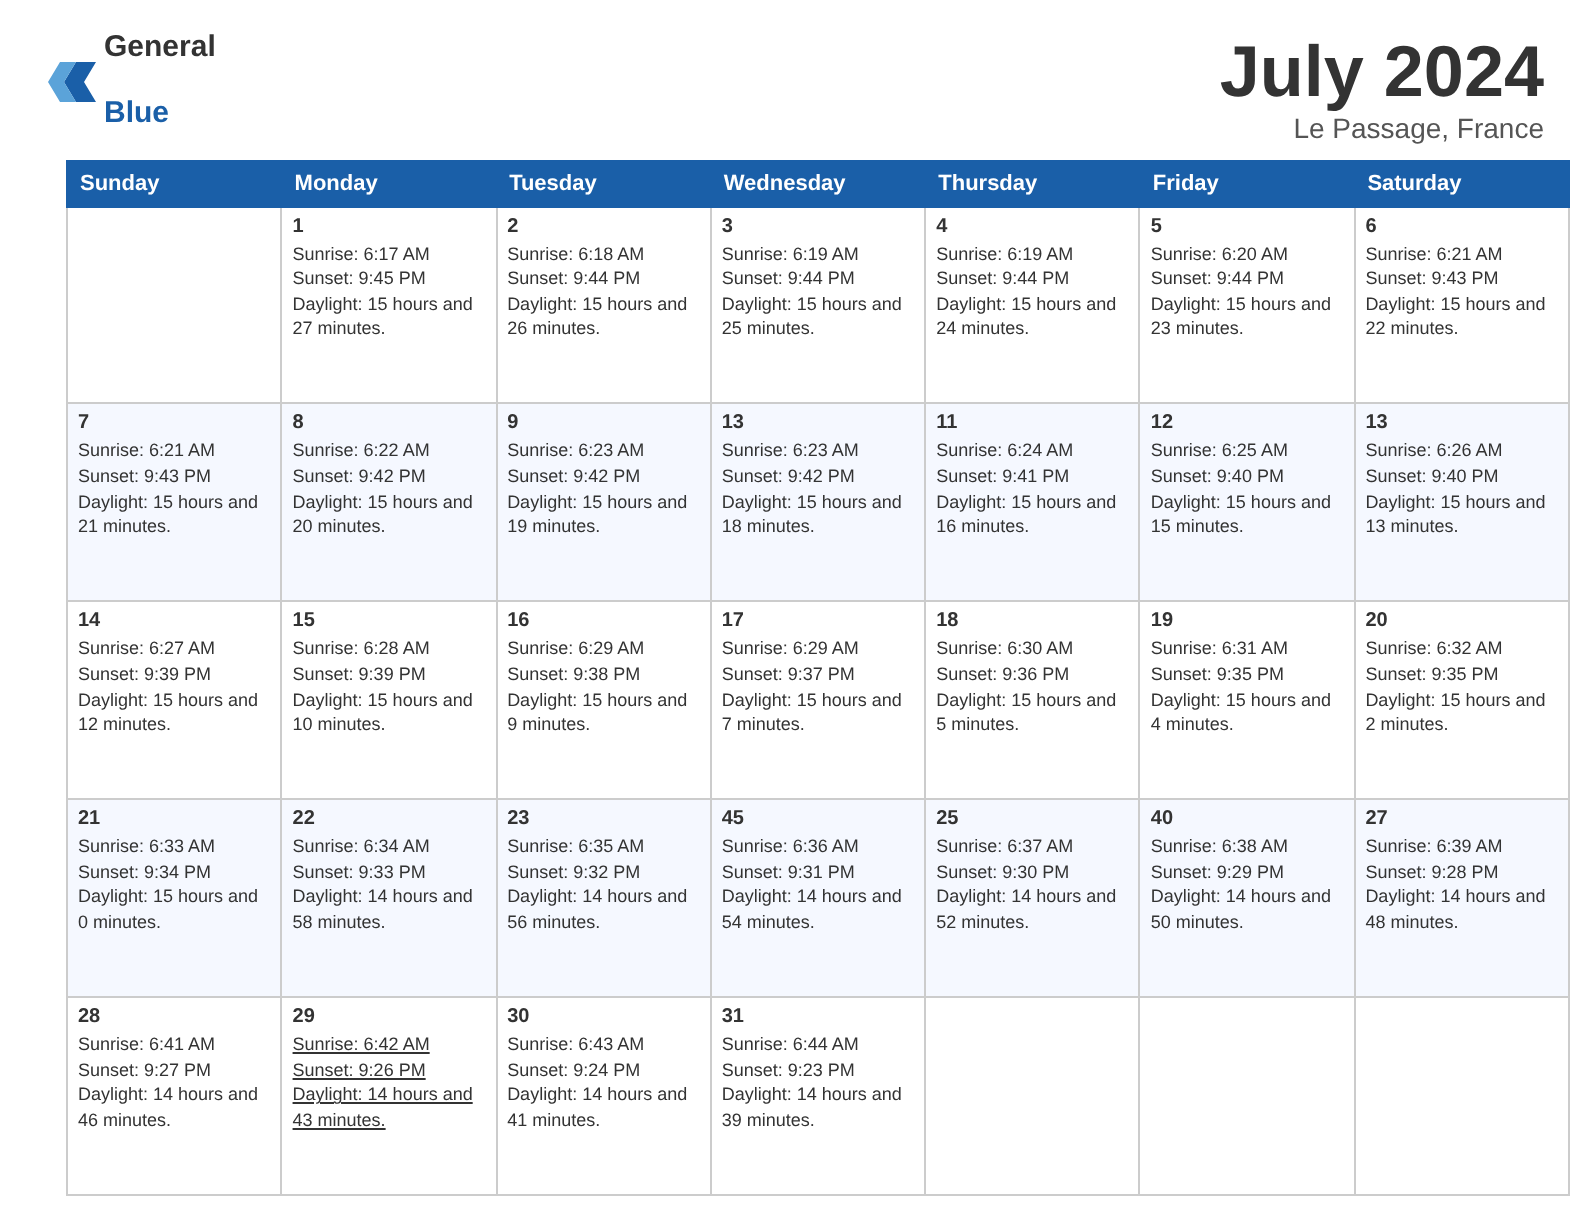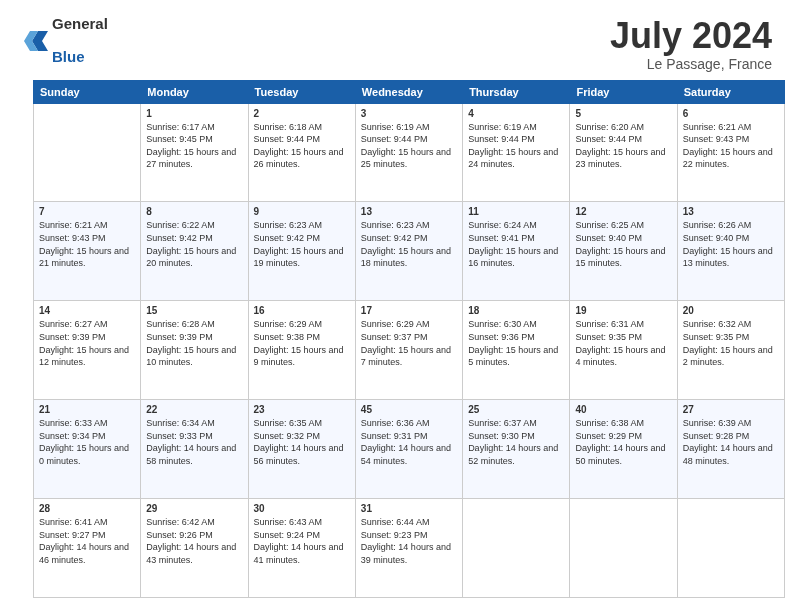--- a/index.html
+++ b/index.html
@@ -313,21 +313,21 @@
         </tr>
         <tr>
           <td>
             <span class="day-num">28</span>
             <div class="cell-text" style="white-space: pre-line;">Sunrise: 6:41 AM
 Sunset: 9:27 PM
 Daylight: 14 hours and 46 minutes.</div>
           </td>
           <td>
             <span class="day-num">29</span>
-            <div class="cell-text" style="white-space: pre-line;">Sunrise: 6:42 AM
+            <div class="cell-text" style="white-space: pre-line; text-decoration: underline;">Sunrise: 6:42 AM
 Sunset: 9:26 PM
 Daylight: 14 hours and 43 minutes.</div>
           </td>
           <td>
             <span class="day-num">30</span>
             <div class="cell-text" style="white-space: pre-line;">Sunrise: 6:43 AM
 Sunset: 9:24 PM
 Daylight: 14 hours and 41 minutes.</div>
           </td>
           <td>

